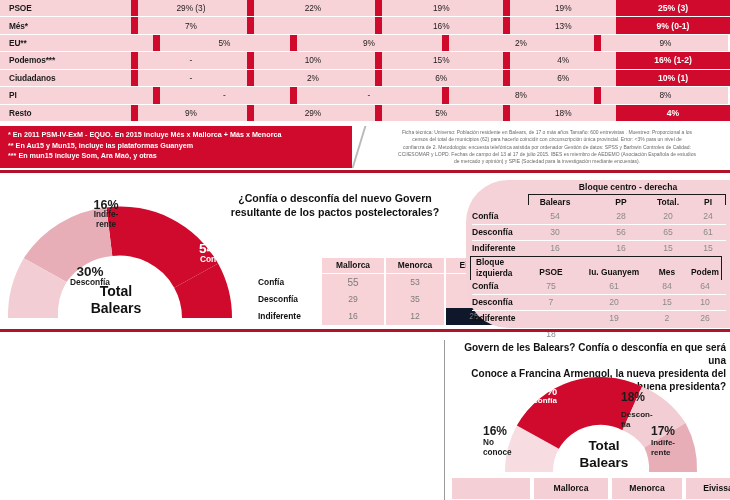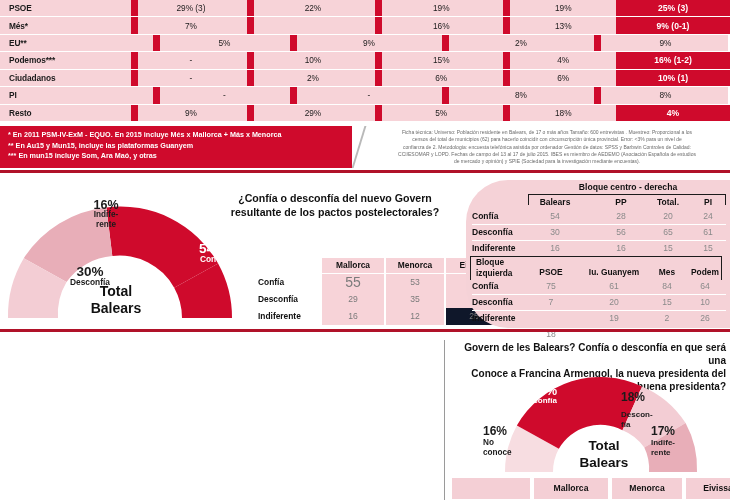--- a/index.html
+++ b/index.html
@@ -270,21 +270,21 @@
     <div>Total</div>
     <div>Balears</div>
   </div>
 
   <div style="position:absolute;left:258px;top:258px;width:200px;height:68px;">
     <div style="position:absolute;left:64px;top:0;width:62px;height:15px;background:#f7d3d8;text-align:center;line-height:15px;font-size:8.4px;font-weight:bold;color:#111;">Mallorca</div>
     <div style="position:absolute;left:128px;top:0;width:58px;height:15px;background:#f7d3d8;text-align:center;line-height:15px;font-size:8.4px;font-weight:bold;color:#111;">Menorca</div>
     <div style="position:absolute;left:188px;top:0;width:56px;height:15px;background:#f7d3d8;text-align:center;line-height:15px;font-size:8.4px;font-weight:bold;color:#111;">Eivissa</div>
 
     <div style="position:absolute;left:0;top:16px;width:62px;height:17px;line-height:17px;font-size:8.4px;font-weight:bold;color:#111;">Confía</div>
-    <div style="position:absolute;left:64px;top:16px;width:62px;height:17px;background:#f7d3d8;text-align:center;line-height:17px;font-size:14px;color:#7b7b7b;border-bottom:1px solid #fff;">55</div>
+    <div style="position:absolute;left:64px;top:16px;width:62px;height:17px;background:#f7d3d8;text-align:center;line-height:17px;font-size:10px;color:#7b7b7b;border-bottom:1px solid #fff;">55</div>
     <div style="position:absolute;left:128px;top:16px;width:58px;height:17px;background:#f7d3d8;text-align:center;line-height:17px;font-size:8.6px;color:#7b7b7b;border-bottom:1px solid #fff;">53</div>
     <div style="position:absolute;left:188px;top:16px;width:56px;height:17px;background:#f7d3d8;text-align:center;line-height:17px;font-size:8.6px;color:#7b7b7b;border-bottom:1px solid #fff;">43</div>
 
     <div style="position:absolute;left:0;top:33px;width:62px;height:17px;line-height:17px;font-size:8.4px;font-weight:bold;color:#111;">Desconfía</div>
     <div style="position:absolute;left:64px;top:33px;width:62px;height:17px;background:#f7d3d8;text-align:center;line-height:17px;font-size:8.6px;color:#7b7b7b;border-bottom:1px solid #fff;">29</div>
     <div style="position:absolute;left:128px;top:33px;width:58px;height:17px;background:#f7d3d8;text-align:center;line-height:17px;font-size:8.6px;color:#7b7b7b;border-bottom:1px solid #fff;">35</div>
     <div style="position:absolute;left:188px;top:33px;width:56px;height:17px;background:#f7d3d8;text-align:center;line-height:17px;font-size:8.6px;color:#7b7b7b;border-bottom:1px solid #fff;">32</div>
 
     <div style="position:absolute;left:0;top:50px;width:62px;height:17px;line-height:17px;font-size:8.4px;font-weight:bold;color:#111;">Indiferente</div>
     <div style="position:absolute;left:64px;top:50px;width:62px;height:17px;background:#f7d3d8;text-align:center;line-height:17px;font-size:8.6px;color:#7b7b7b;">16</div>

